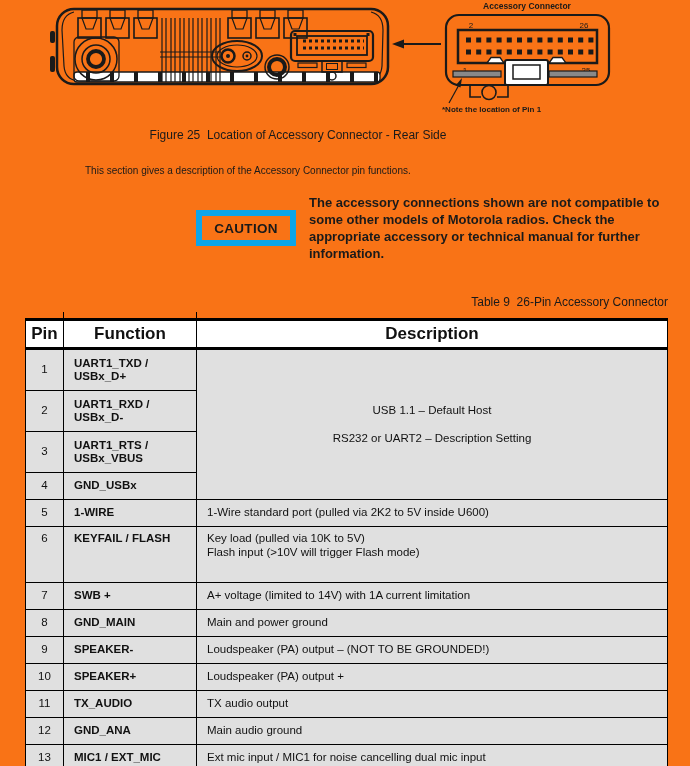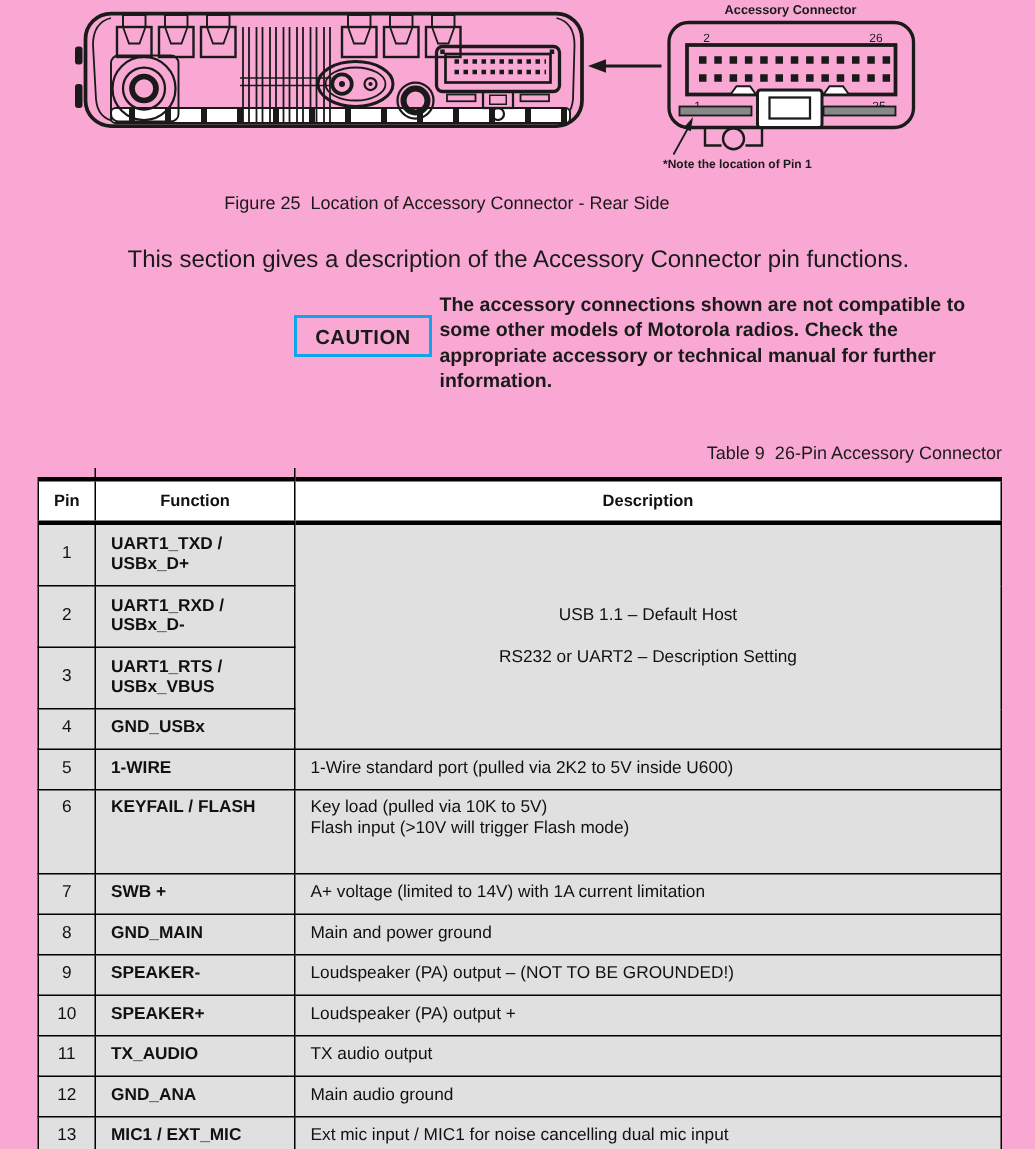--- a/index.html
+++ b/index.html
@@ -1,33 +1,33 @@
 <!DOCTYPE html>
 <html><head>
 <meta charset="utf-8">
 <style>
   html,body{margin:0;padding:0;background:#fff;}
-  .page{position:relative;width:690px;height:766px;background:#f9a8d4;overflow:hidden;
+  .page{position:relative;width:690px;height:766px;background:#f97316;overflow:hidden;
         font-family:"Liberation Sans","DejaVu Sans",sans-serif;color:#1a1a1a;}
   svg{position:absolute;top:0;left:0;}
   .fig-caption{position:absolute;top:128px;left:0;width:596px;text-align:center;
                font-size:12px;white-space:pre-wrap;}
-  .intro{position:absolute;top:165px;left:85px;font-size:16px;}
-  .caution-label{position:absolute;left:196px;top:210px;width:88px;height:24px;border:2px solid #0ea5e9;
+  .intro{position:absolute;top:165px;left:85px;font-size:10px;}
+  .caution-label{position:absolute;left:196px;top:210px;width:88px;height:24px;border:6px solid #0ea5e9;
                  display:flex;align-items:center;justify-content:center;
                  font-weight:bold;font-size:13.5px;letter-spacing:.3px;}
-  .caution-text{position:absolute;left:293px;top:194px;width:372px;
+  .caution-text{position:absolute;left:309px;top:194px;width:372px;
                 font-weight:bold;font-size:13px;line-height:17px;}
   .table-title{position:absolute;top:295px;left:25px;width:643px;text-align:right;
                font-size:12px;white-space:pre-wrap;}
   .tick{position:absolute;top:312px;width:1px;height:6px;background:#000;}
   .tick.t1{left:63px;} .tick.t2{left:196px;}
   table.pin-table{position:absolute;left:25px;top:318px;width:643px;border-collapse:collapse;
                   table-layout:fixed;background:#e0e0e0;font-size:11.5px;color:#111;}
-  .pin-table th{background:#fff;font-size:11px;font-weight:bold;text-align:center;
+  .pin-table th{background:#fff;font-size:17px;font-weight:bold;text-align:center;
                 border:1px solid #000;border-top:3px solid #000;border-bottom:3px solid #000;height:26px;padding:0;}
   .pin-table td{border:1px solid #000;vertical-align:middle;padding:0;line-height:13.5px;}
   .pin-table .c-pin{width:38px;} .pin-table .c-fn{width:133px;}
   td.pin{text-align:center;}
   td.fn{padding-left:10px;font-weight:bold;}
   td.desc{padding-left:10px;}
   td.merged{padding-left:0;text-align:center;}
   .merged .l2{margin-top:15px;}
   tr.h40 td{height:40px;} tr.h26 td{height:26px;}
   tr.h50 td{height:50px;vertical-align:top;padding-top:5px;}

